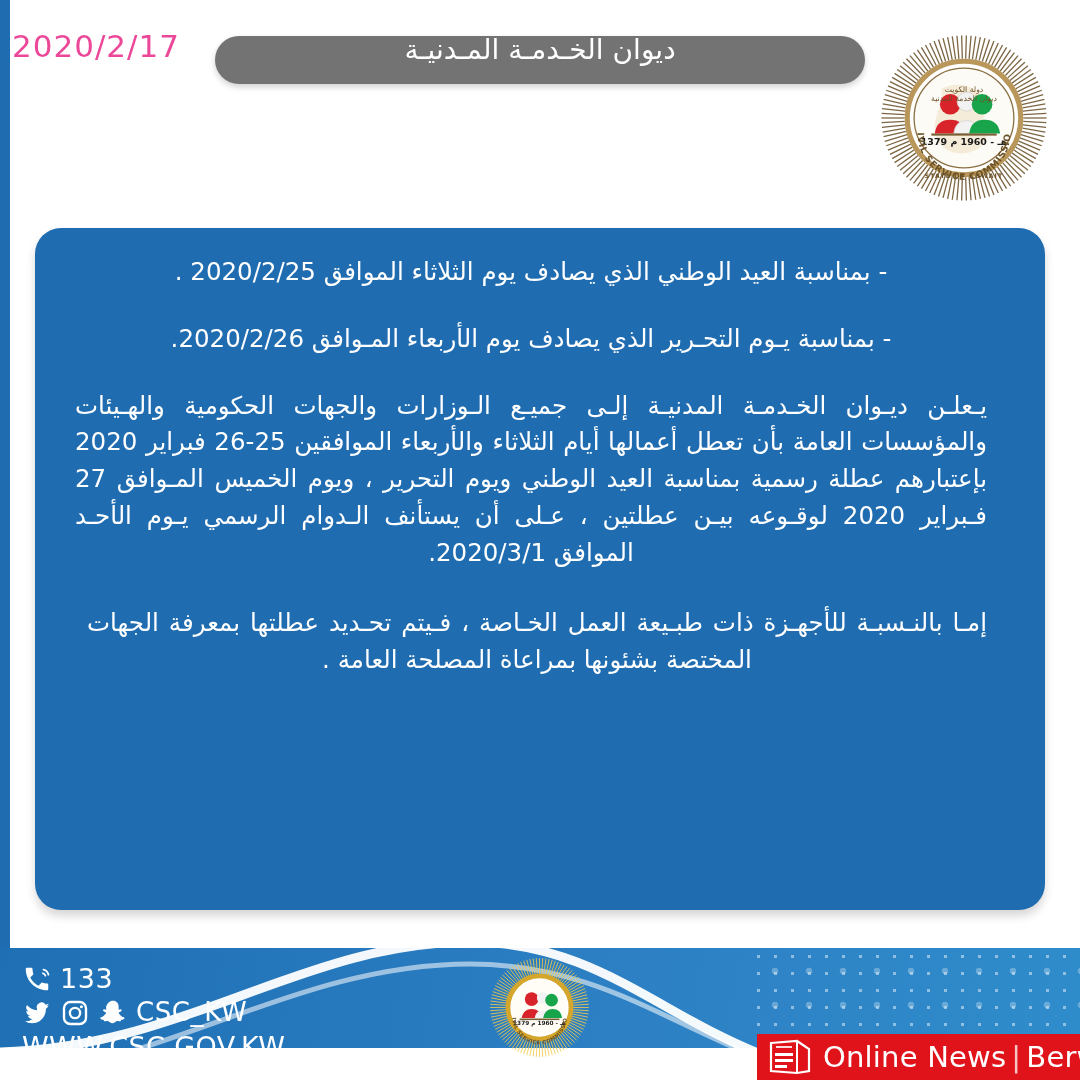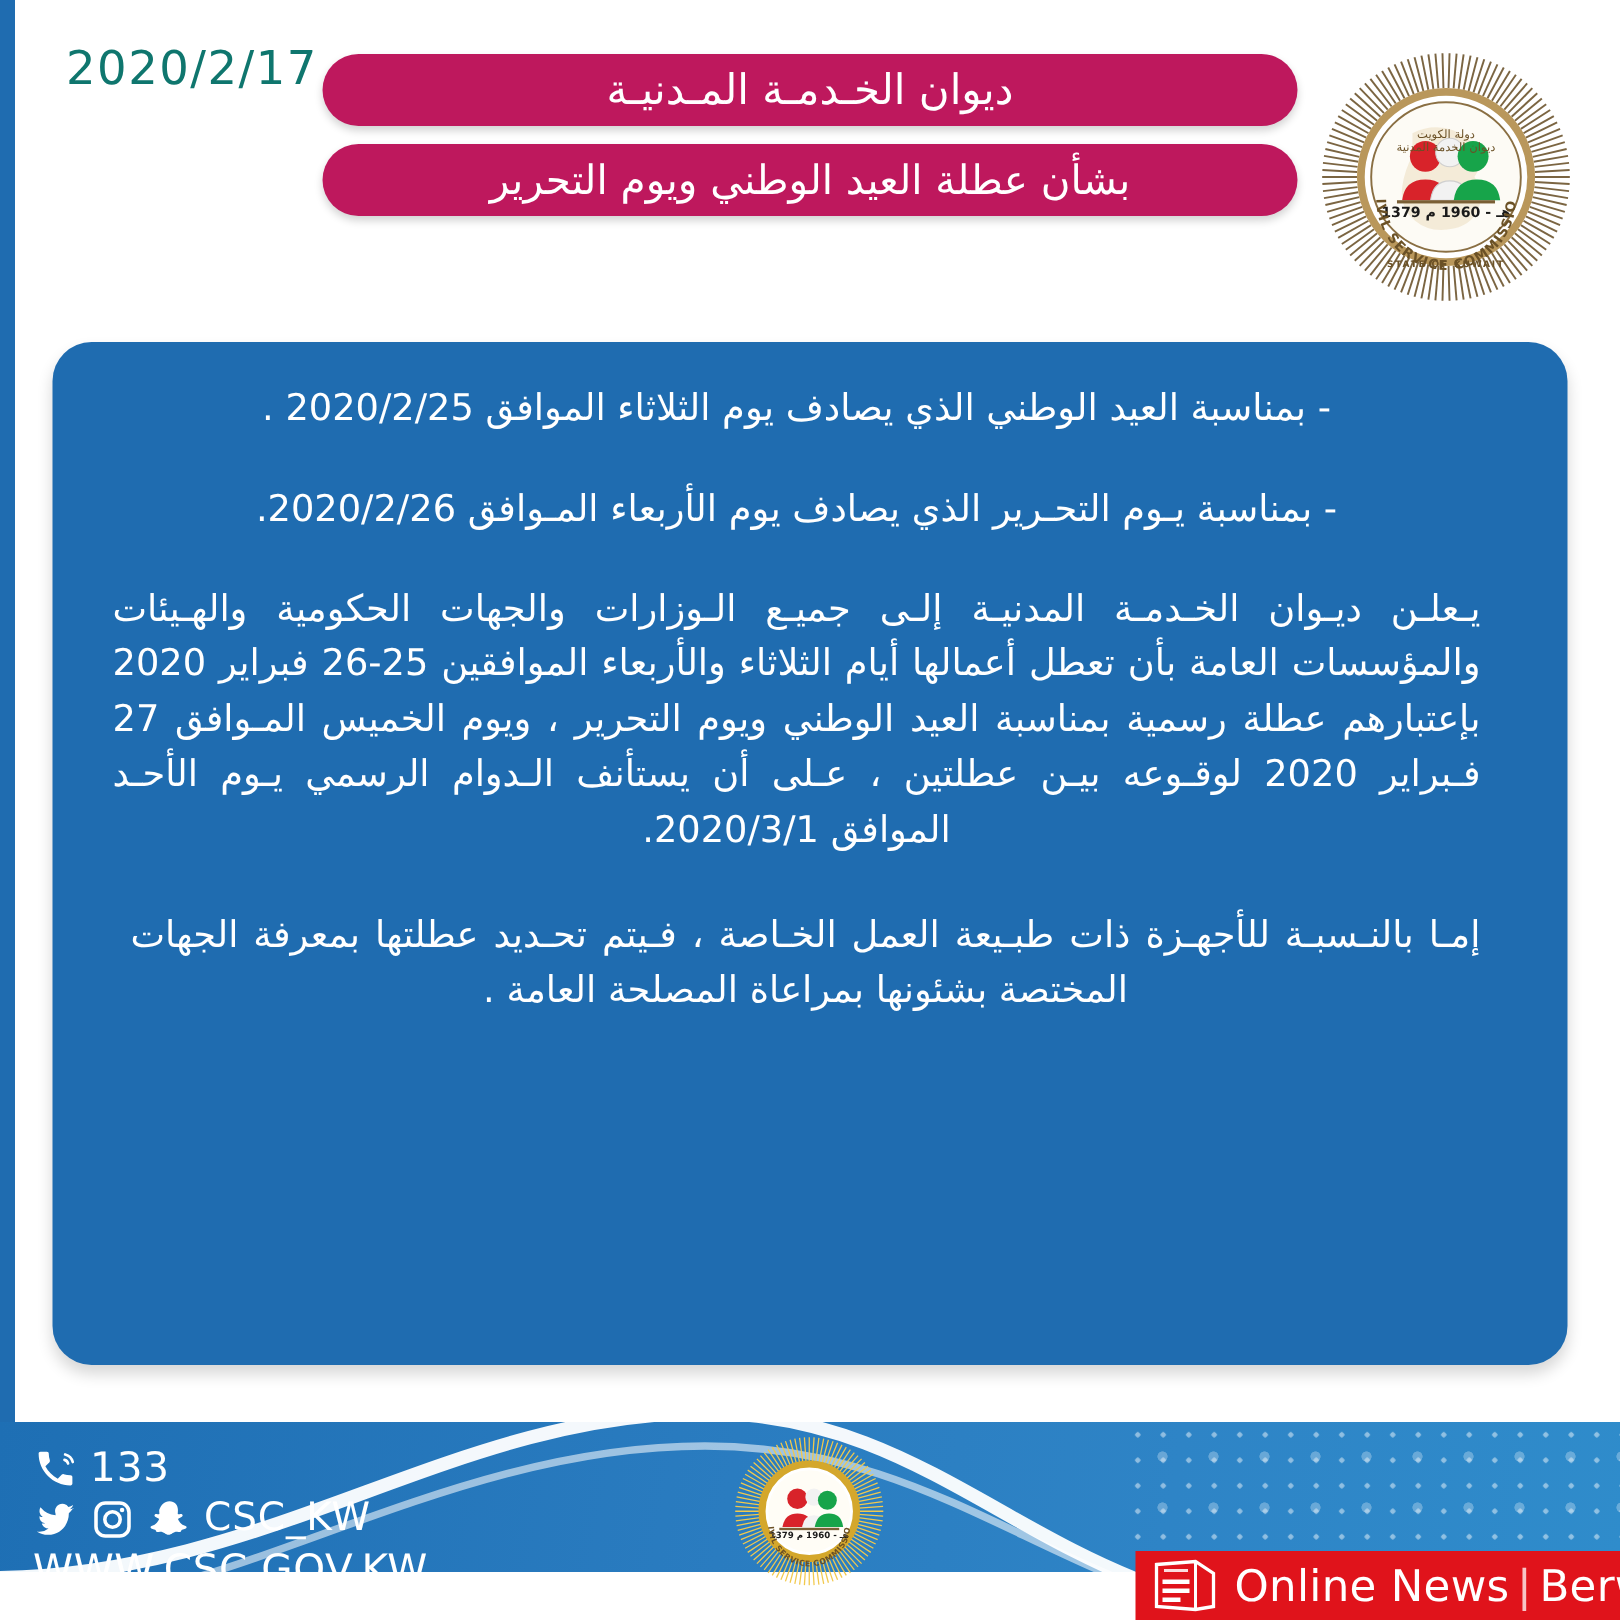--- a/index.html
+++ b/index.html
@@ -31,43 +31,43 @@
   
   .header {
     position: absolute;
     left: 0;
     top: 0;
     width: 1080px;
     height: 228px;
   }
   .date-label {
     position: absolute;
-    left: 44px;
+    left: 12px;
     top: 28px;
     font-size: 31px;
     letter-spacing: 1px;
-    color: #0f766e;
+    color: #ec4899;
     font-family: "DejaVu Sans", "Liberation Sans", sans-serif;
     white-space: nowrap;
   }
   .pill-stack {
     position: absolute;
     left: 215px;
     top: 36px;
     width: 650px;
   }
   .pill {
     position: relative;
     height: 48px;
     margin-bottom: 12px;
-    background: #be185d;
+    background: #737373;
     border-radius: 26px;
     box-shadow: 0 3px 6px rgba(0,0,0,0.18);
     display: flex;
-    align-items: center;
+    align-items: flex-start;
     justify-content: center;
     color: #ffffff;
     direction: rtl;
     overflow: hidden;
   }
   .pill-text {
     font-size: 27px;
     line-height: 1;
     white-space: nowrap;
     padding: 0 18px;
@@ -202,23 +202,20 @@
 
   <div class="left-stripe"></div>
 
   <div class="header">
 
     <div class="date-label">2020/2/17</div>
 
     <div class="pill-stack">
       <div class="pill big">
         <span class="pill-text">ديوان الخـدمـة المـدنيـة</span>
-      </div>
-      <div class="pill">
-        <span class="pill-text">بشأن عطلة العيد الوطني ويوم التحرير</span>
       </div>
     </div>
 
     <div class="emblem-wrap">
       <svg viewBox="0 0 200 200" width="172" height="172" aria-hidden="true">
         <g>
           <g stroke="#7b6542" stroke-width="1.5">
 
             <g id="rayset">
                 <line x1="169.00" y1="100.00" x2="196.00" y2="100.00"></line>

